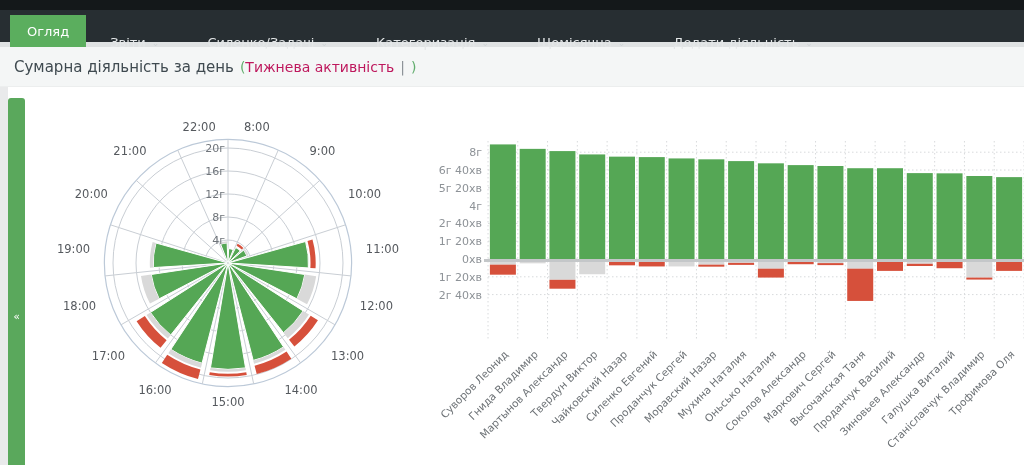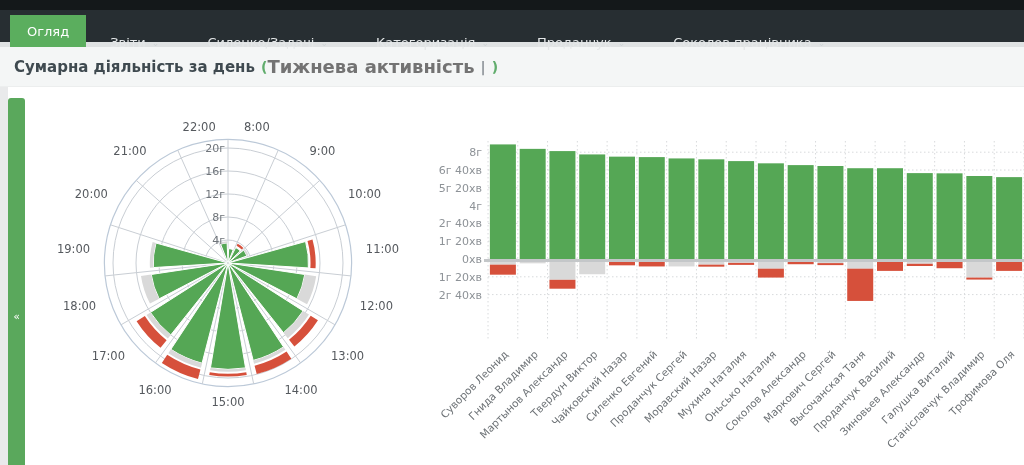--- a/index.html
+++ b/index.html
@@ -8,24 +8,24 @@
 
   #top-strip { position:absolute; left:0; top:0; width:1024px; height:10px; background:#14181a; }
 
   #navbar { position:absolute; left:0; top:10px; width:1024px; height:32px; background:#272e32; display:flex; align-items:center; padding-left:10px; z-index:3; }
   .nav-item { color:#e4e7e8; font-size:13px; padding:0 24px; height:36px; display:flex; align-items:center; gap:6px; cursor:pointer; white-space:nowrap;margin-top:32px; }
   .nav-item .caret { font-size:9px; color:#cfd4d6; transform:translateY(1px); }
   .nav-item.active { background:#5bae5e; color:#ffffff; height:31px; margin-top:5px; padding:16px 17px; align-self:flex-start; position:relative; top:0; }
 
   #subnav-strip { position:absolute; left:0; top:42px; width:1024px; height:5px; background:#dfe2e3; }
 
-  #title-band { position:absolute; left:0; top:47px; width:1024px; height:40px; background:#f4f6f6; display:flex; align-items:center; padding-left:14px; border-bottom:1px solid #eceeee;font-weight:bold; }
+  #title-band { position:absolute; left:0; top:47px; width:1024px; height:40px; background:#f4f6f6; display:flex; align-items:center; padding-left:14px; border-bottom:1px solid #eceeee; }
   #page-title { font-size:15px; color:#3f4a50; }
   #title-band .paren { color:#6c7必; }
-  #title-band a { color:#737373; text-decoration:none; font-size:18px; }
+  #title-band a { color:#be185d; text-decoration:none; font-size:14px; }
   #title-band .sep { color:#8a9096; font-size:14px; padding:0 6px; }
   #title-band .paren { color:#61ad6d; font-size:14px; }
 
   #content { position:absolute; left:0; top:87px; width:1024px; height:378px; background:#ffffff; }
   #left-gutter { position:absolute; left:0; top:87px; width:8px; height:378px; background:#e9eaeb; }
   #side-bar { position:absolute; left:8px; top:98px; width:17px; height:367px; background:#5aa85c; border-radius:3px 3px 0 0; cursor:pointer; }
   #side-bar .chev { position:absolute; left:0; width:17px; top:212px; text-align:center; color:#ffffff; font-size:11px; }
 
   #polar-wrap { position:absolute; left:35px; top:100px; width:390px; height:340px; }
   #bars-wrap  { position:absolute; left:438px; top:133px; width:586px; height:332px; }
@@ -47,25 +47,25 @@
     </div>
     <div class="nav-item">
       <span>Силенко/Задачі</span>
       <span class="caret">⌄</span>
     </div>
     <div class="nav-item">
       <span>Категоризація</span>
       <span class="caret">⌄</span>
     </div>
     <div class="nav-item">
-      <span>Проданчук</span>
-      <span class="caret">⌄</span>
-    </div>
-    <div class="nav-item">
-      <span>Соколов працівника</span>
+      <span>Щомісячна</span>
+      <span class="caret">⌄</span>
+    </div>
+    <div class="nav-item">
+      <span>Додати діяльність</span>
       <span class="caret">⌄</span>
     </div>
   </nav>
 
 <div id="subnav-strip"></div>
 
 <div id="title-band">
   <span id="page-title">Сумарна діяльність за день</span>
   <span class="paren" style="padding-left:6px">(</span>
   <a href="#">Тижнева активність</a>

